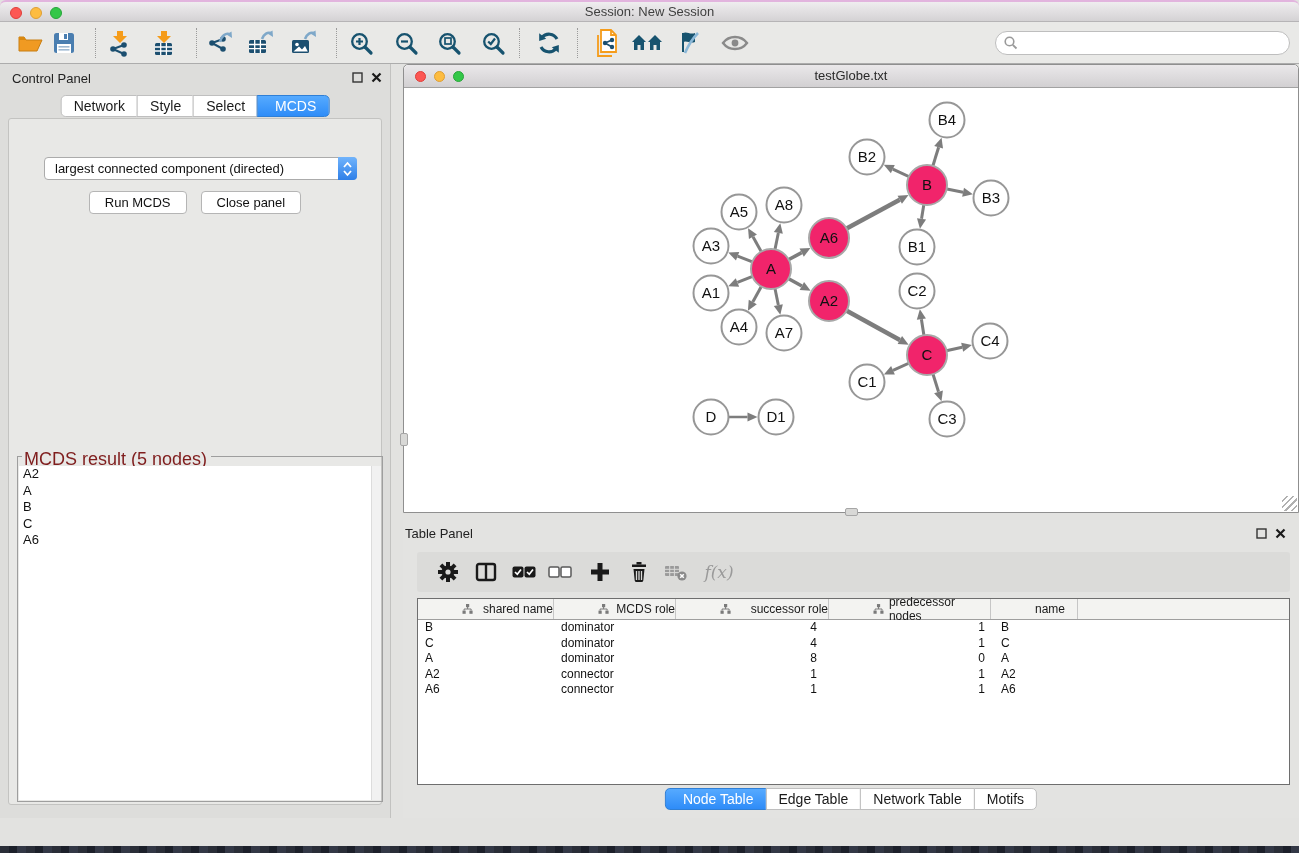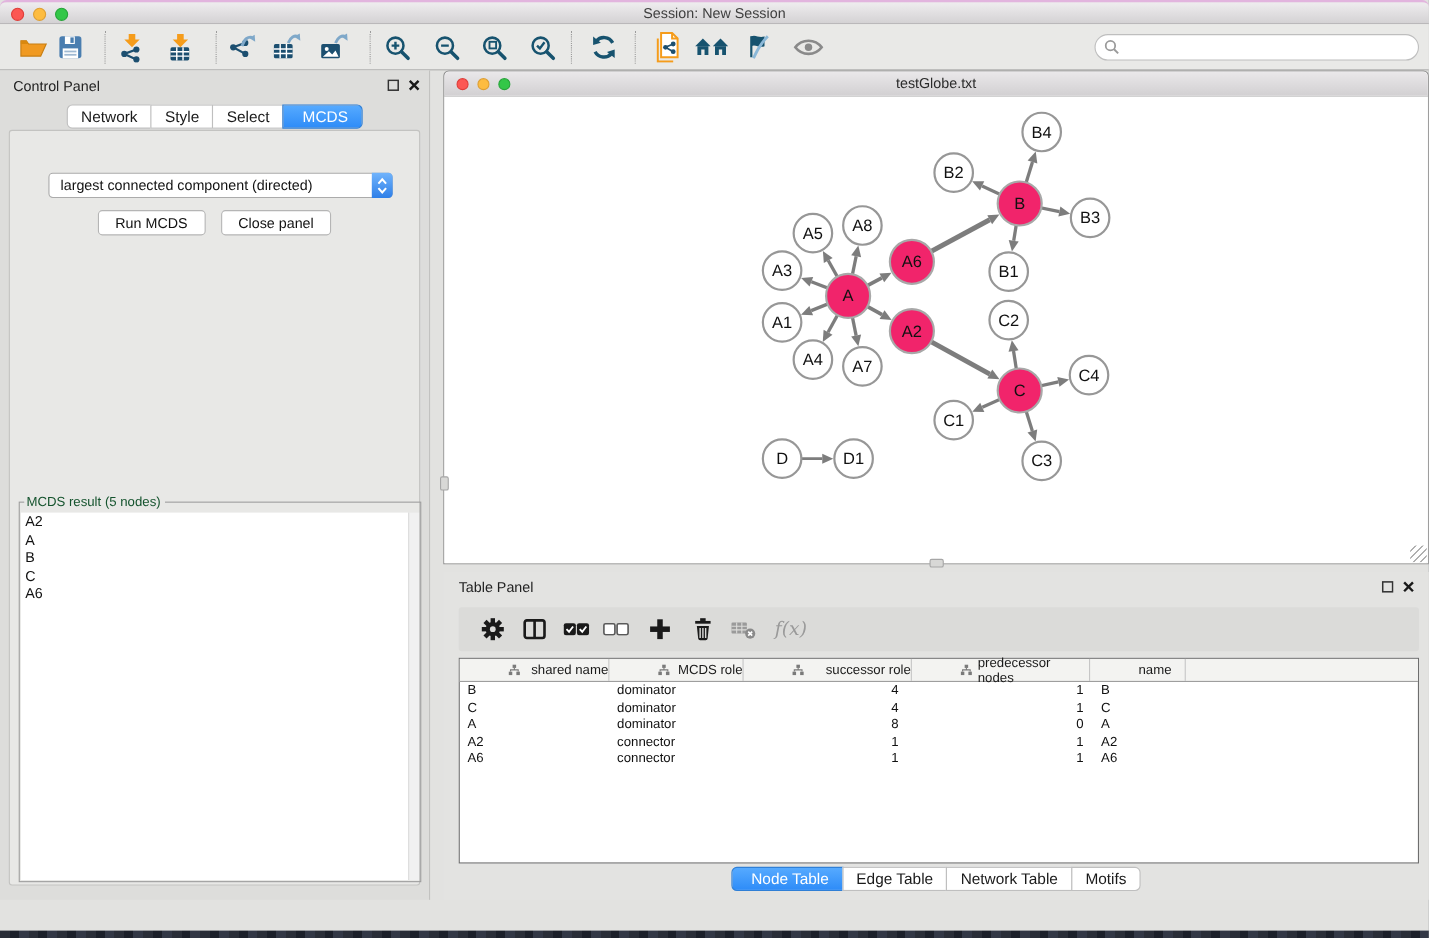--- a/index.html
+++ b/index.html
@@ -46,21 +46,21 @@
   .dropdown { position:absolute; left:35px; top:38px; width:313px; height:23px; background:#FFF;
     border:1px solid #ABABAB; border-radius:4px; display:flex; align-items:center; }
   .dropdown .dd-text { flex:1; font-size:13px; color:#111; padding-left:10px; white-space:nowrap; }
   .dd-stepper { width:19px; height:23px; margin:-1px -1px -1px 0; border-radius:0 4px 4px 0;
     background:linear-gradient(#71B4FC,#2E7FE8); display:flex; align-items:center; justify-content:center; }
   .btn { background:#FFF; border:1px solid #B5B5B5; border-radius:4px; height:23px;
     font-size:13px; color:#111; padding:0 15px; font-family:"Liberation Sans", sans-serif; }
   .cp-buttons { position:absolute; left:0; right:0; top:72px; display:flex; justify-content:center; gap:14px; }
   .fieldset { position:absolute; left:8px; top:337px; width:366px; height:346px; border:1px solid #9E9E9E; }
   .fieldset .legend { position:absolute; top:-8px; left:4px; background:#E8E8E6; padding:0 4px 0 2px;
-    font-size:12px; color:#14532d; }
+    font-size:18px; color:#7f1d1d; }
   .result-list { position:absolute; left:1px; right:11px; top:9px; bottom:1px; background:#FFF; overflow:hidden; }
   .result-list div { font-size:13px; line-height:16.5px; padding-left:4px; color:#111; }
   .result-scroll { position:absolute; right:1px; top:9px; bottom:1px; width:10px; background:#F1F1F1; border-left:1px solid #DCDCDC; }
 
   
   .net-window { position:absolute; left:403px; top:64px; width:896px; height:449px;
     border:1px solid #8F8F8F; border-radius:5px 5px 0 0; background:#FFF; }
   .net-titlebar { position:absolute; left:0; top:0; right:0; height:23px;
     background:linear-gradient(#EAE8EA,#D2D0D2); border-bottom:1px solid #A2A2A2; border-radius:5px 5px 0 0; }
   .net-titlebar .title { text-align:center; font-size:13px; line-height:22px; color:#2A2A2A; }
@@ -387,21 +387,21 @@
           <circle cx="543" cy="331" r="17.5" fill="#FFFFFF" stroke="#979797" stroke-width="2"></circle>
           <text x="543" y="336" text-anchor="middle" font-size="15" fill="#111" font-family="Liberation Sans, sans-serif">C3</text>
         </svg>
       <div class="grip"></div>
     </div>
     <div class="edge-handle" style="left:-4px; top:368px; width:8px; height:13px;"></div>
     <div class="edge-handle" style="left:441px; bottom:-4px; width:13px; height:8px;"></div>
   </div>
 
   <div class="table-panel">
-    <div class="panel-title" style="left:14px; top:6px;">Table Panel</div>
+    <div class="panel-title" style="left:2px; top:6px;">Table Panel</div>
     <div class="panel-btns" style="right:13px; top:8px;">
       <svg width="11" height="11" viewBox="0 0 11 11">
         <rect x="1" y="1" width="9" height="9" fill="none" stroke="#333" stroke-width="1.4"></rect>
       </svg>
       <svg width="11" height="11" viewBox="0 0 11 11">
         <path d="M1.5 1.5 L9.5 9.5 M9.5 1.5 L1.5 9.5" stroke="#1A1A1A" stroke-width="2.2"></path>
       </svg>
     </div>
     <div class="tp-toolbar">
       <div class="tp-icon" style="left:14px">

